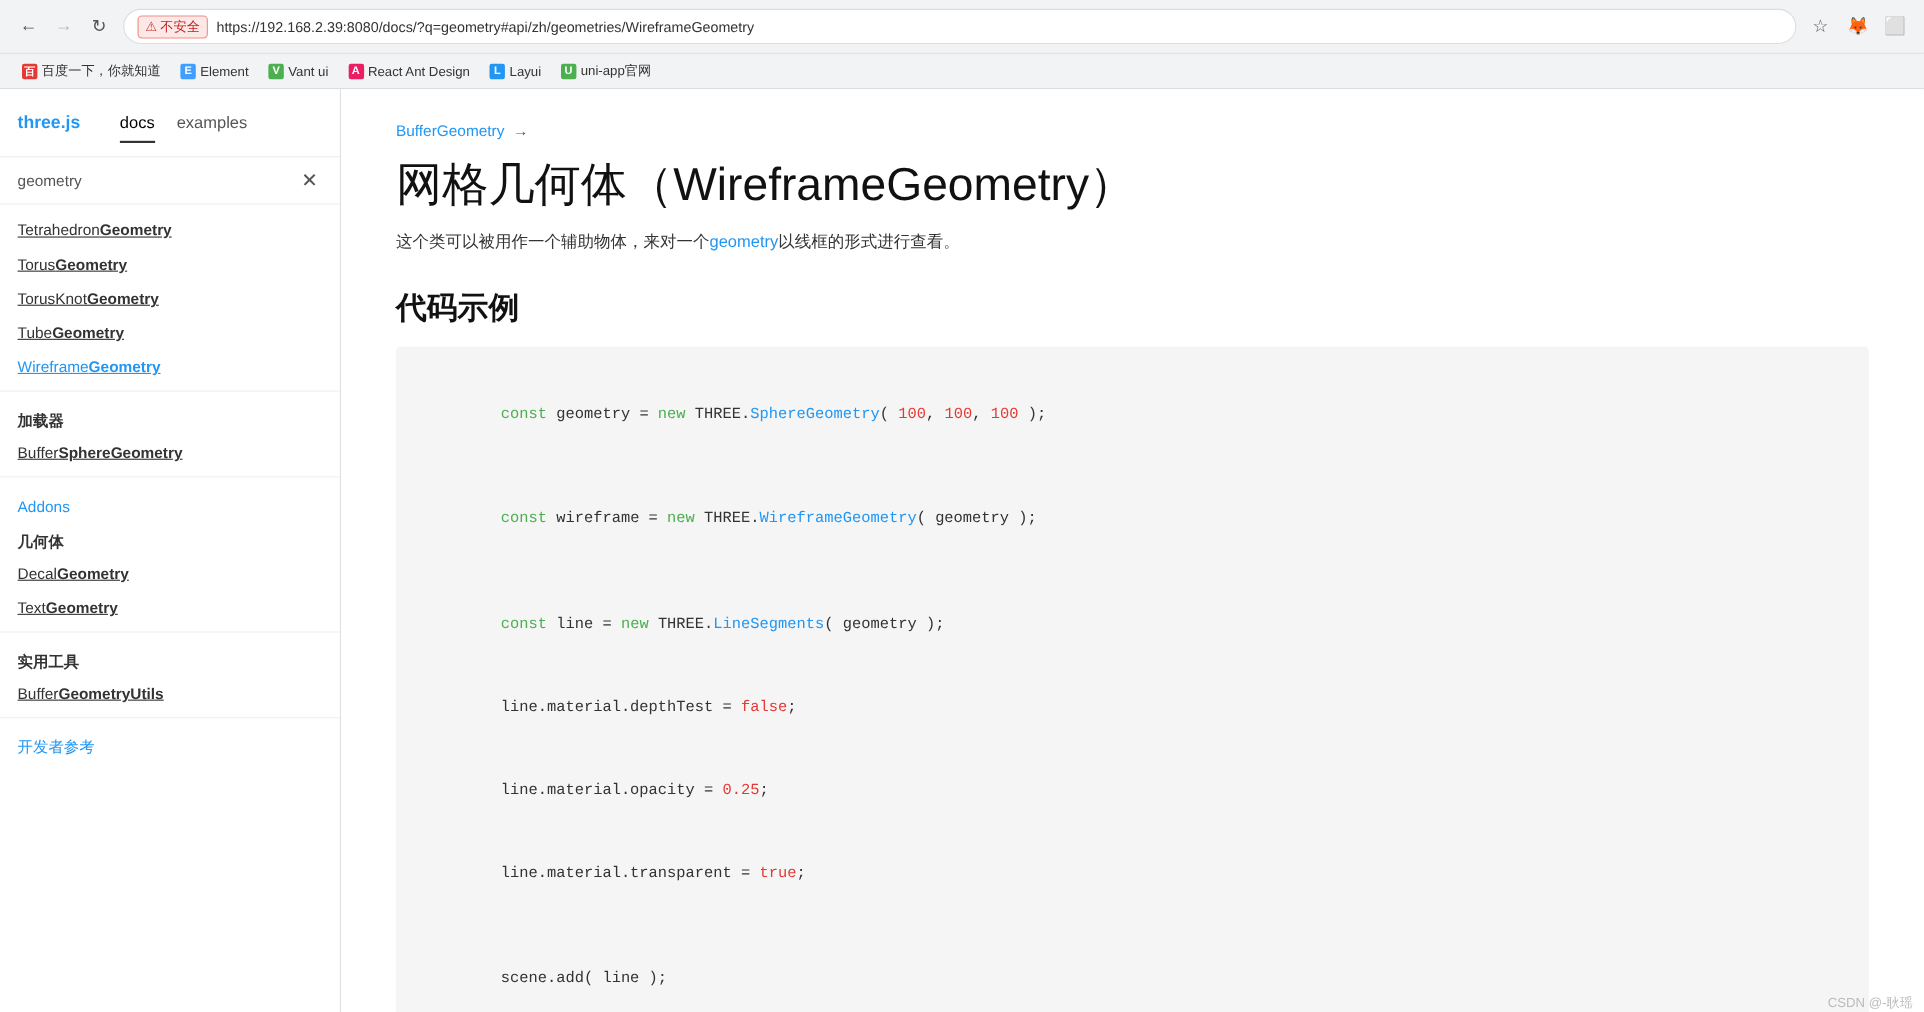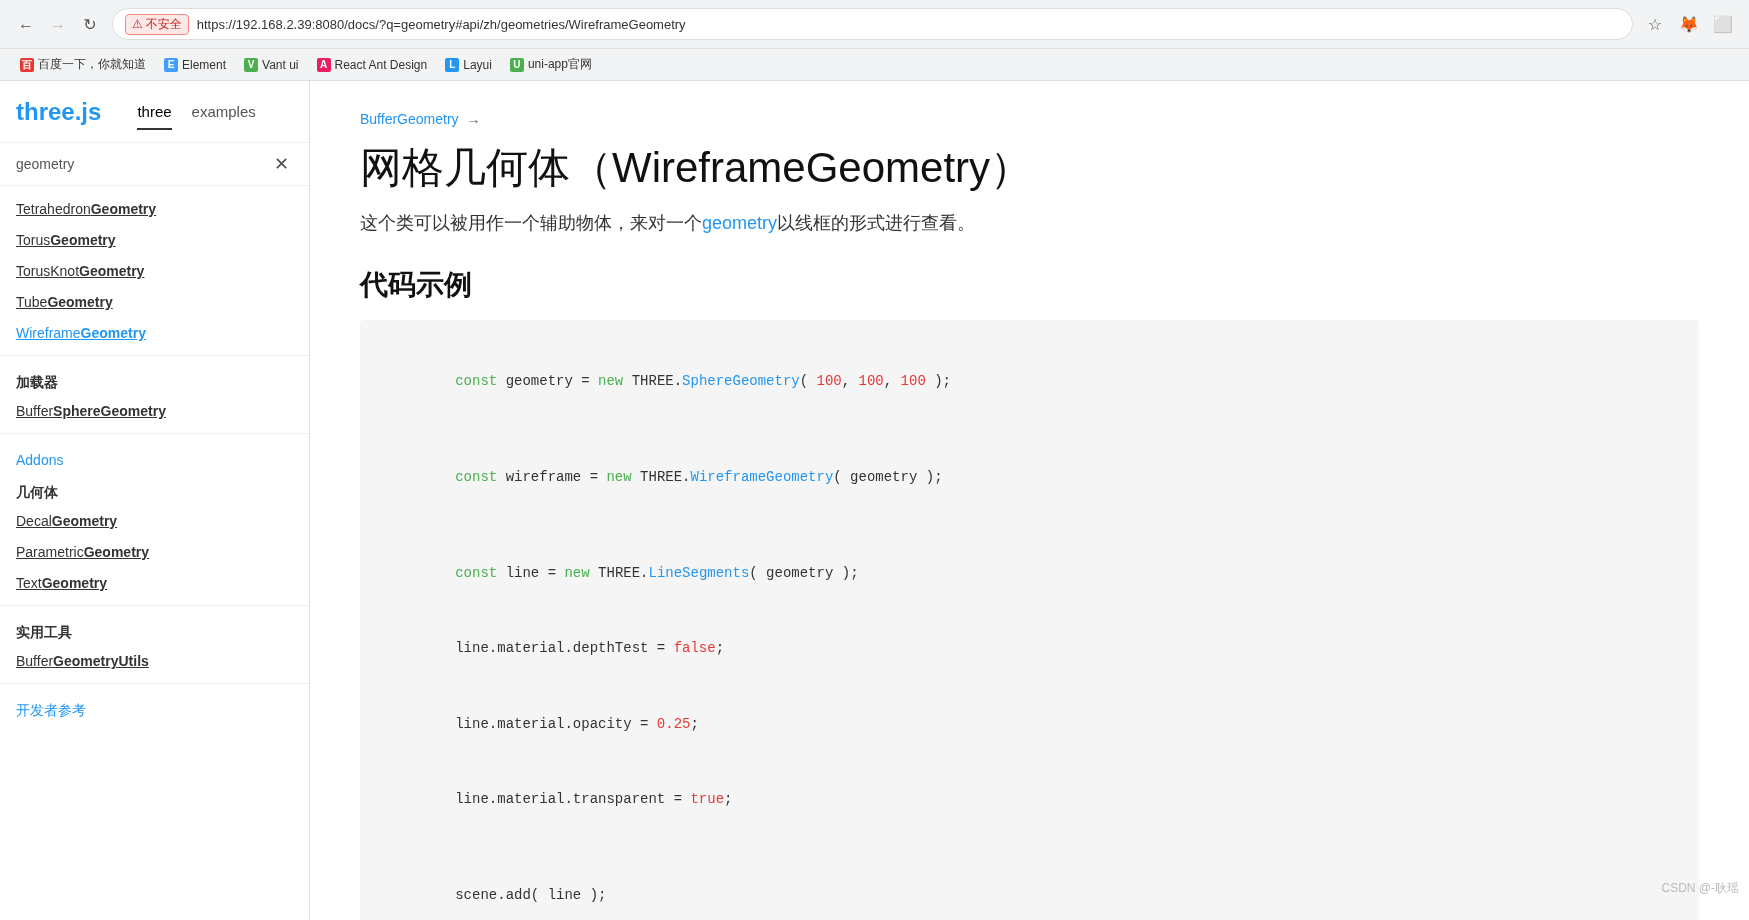--- a/index.html
+++ b/index.html
@@ -131,21 +131,21 @@
       padding-bottom: 8px;
       color: #555;
       border-bottom: 2px solid transparent;
     }
     .sidebar-nav-item.active {
       color: #000;
       border-bottom: 2px solid #333;
       font-weight: 500;
     }
     .logo-text {
-      font-size: 24px;
+      font-size: 16px;
       font-weight: 600;
       color: #2196f3;
       margin-right: 20px;
     }
     .sidebar-search {
       display: flex;
       align-items: center;
       justify-content: space-between;
       padding: 10px 16px;
       border-bottom: 1px solid #eee;
@@ -210,21 +210,21 @@
     .breadcrumb-arrow { color: #555; margin-left: 4px; }
 
     .page-title {
       font-size: 42px;
       font-weight: 400;
       color: #111;
       margin-bottom: 16px;
       line-height: 1.2;
     }
     .page-description {
-      font-size: 18px;
+      font-size: 15px;
       color: #333;
       margin-bottom: 28px;
       line-height: 1.6;
     }
     .desc-link { color: #2196f3; cursor: pointer; }
 
     .section-title {
       font-size: 28px;
       font-weight: 700;
       color: #111;
@@ -244,21 +244,21 @@
     .code-line { margin-bottom: 0; white-space: pre; }
     .code-line.empty { height: 20px; }
     .c-default { color: #333; }
     .c-green { color: #4caf50; }
     .c-blue { color: #2196f3; }
     .c-red { color: #e53935; }
 
     
     .watermark {
       position: fixed;
-      bottom: 23px;
+      bottom: 0;
       right: 10px;
       font-size: 12px;
       color: #bbb;
     }
   </style>
 </head>
 <body>
 
 <div class="browser-chrome">
   <div class="browser-toolbar">
@@ -308,21 +308,21 @@
       </div>
     </div>
 </div>
 
 <div class="app-layout">
 
   <div class="sidebar">
     <div class="sidebar-header">
       <span class="logo-text">three.js</span>
       <div class="sidebar-nav">
-        <span class="sidebar-nav-item active">three</span>
+        <span class="sidebar-nav-item active">docs</span>
         <span class="sidebar-nav-item">examples</span>
       </div>
     </div>
     <div class="sidebar-search">
       <span class="sidebar-search-text">geometry</span>
       <button class="sidebar-close-btn">✕</button>
     </div>
     <div class="sidebar-list">
 
       <div class="sidebar-item">Tetrahedron<b>Geometry</b></div>
@@ -333,21 +333,20 @@
 
       <hr class="sidebar-divider">
       <div class="sidebar-section-title">加载器</div>
       <div class="sidebar-item">Buffer<b>SphereGeometry</b></div>
 
       <hr class="sidebar-divider">
       <div class="sidebar-section-title blue">Addons</div>
 
       <div class="sidebar-section-title">几何体</div>
       <div class="sidebar-item">Decal<b>Geometry</b></div>
-      <div class="sidebar-item">Parametric<b>Geometry</b></div>
       <div class="sidebar-item">Text<b>Geometry</b></div>
 
       <hr class="sidebar-divider">
       <div class="sidebar-section-title">实用工具</div>
       <div class="sidebar-item">Buffer<b>GeometryUtils</b></div>
 
       <hr class="sidebar-divider">
       <div class="sidebar-section-title blue">开发者参考</div>
     </div>
   </div>

